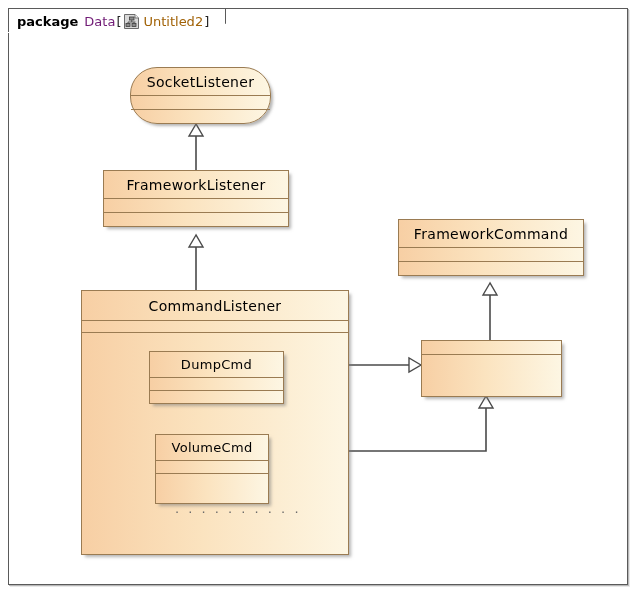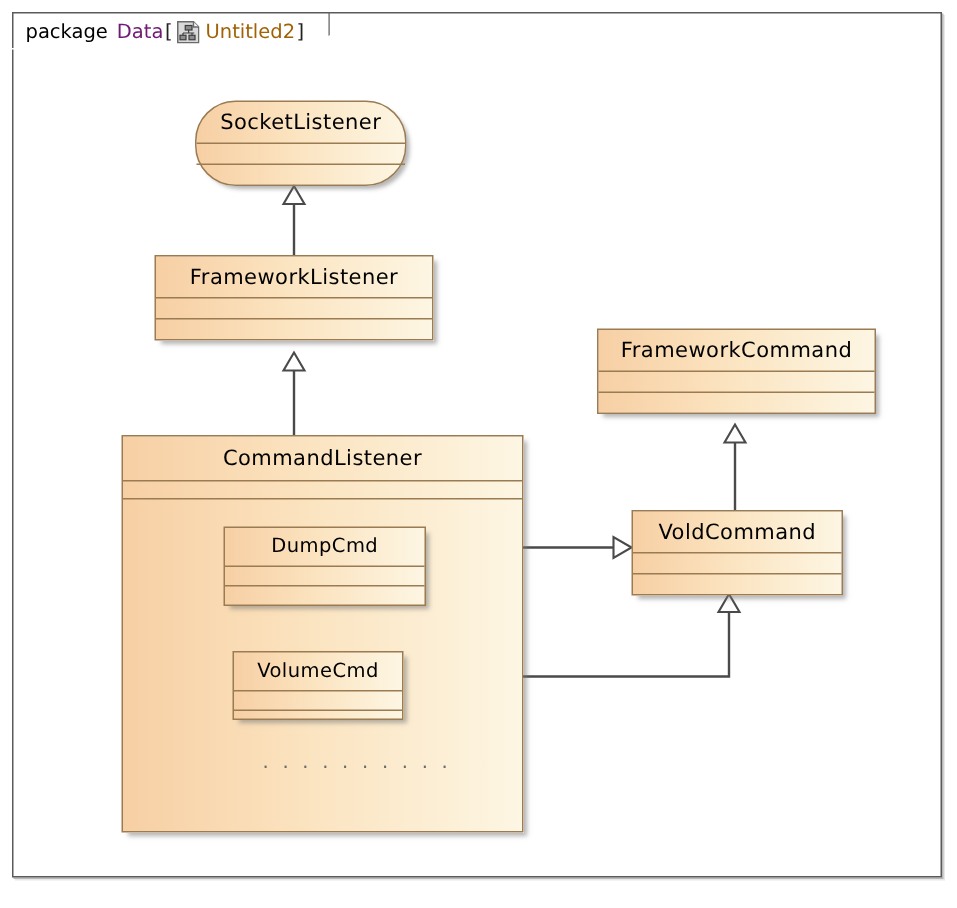--- a/index.html
+++ b/index.html
@@ -46,21 +46,21 @@
   }
   #package-tab-underline {
     position: absolute;
     left: 8px;
     top: 32px;
     width: 232px;
     height: 1px;
     background: #ffffff;
   }
   .pkg-keyword {
-    font-weight: normal;
+    font-weight: bold;
     font-size: 13px;
     color: #000000;
     letter-spacing: 0px;
   }
   .pkg-name {
     font-size: 13px;
     color: #701a75;
     margin-left: 6px;
   }
   .pkg-bracket {
@@ -223,37 +223,36 @@
   <div class="uml-compartment last"></div>
 </div>
 
 <div class="uml-class" style="left:398px; top:219px; width:186px; height:57px;">
   <div class="uml-title">FrameworkCommand</div>
   <div class="uml-compartment"></div>
   <div class="uml-compartment last"></div>
 </div>
 
 <div class="uml-class" style="left:421px; top:340px; width:141px; height:57px;">
-  <div class="uml-title">VoldCommand</div>
   <div class="uml-compartment"></div>
   <div class="uml-compartment last"></div>
 </div>
 
 <div class="uml-class uml-container" style="left:81px; top:290px; width:268px; height:265px;">
   <div class="uml-title">CommandListener</div>
   <div class="uml-slim"></div>
   <div class="uml-body" style="height:221px;padding-left:12px;">
 
     <div class="uml-class uml-nested" style="left:67px; top:18px; width:135px; height:53px;">
       <div class="uml-title">DumpCmd</div>
       <div class="uml-compartment"></div>
       <div class="uml-compartment last"></div>
     </div>
 
-    <div class="uml-class uml-nested" style="left:73px; top:101px; width:114px; height:46px;">
+    <div class="uml-class uml-nested" style="left:73px; top:101px; width:114px; height:70px;">
       <div class="uml-title">VolumeCmd</div>
       <div class="uml-compartment"></div>
       <div class="uml-compartment last"></div>
     </div>
 
     <div id="ellipsis-marker" style="left:93px; top:168px;">. . . . . . . . . .</div>
 
   </div>
 </div>
 

